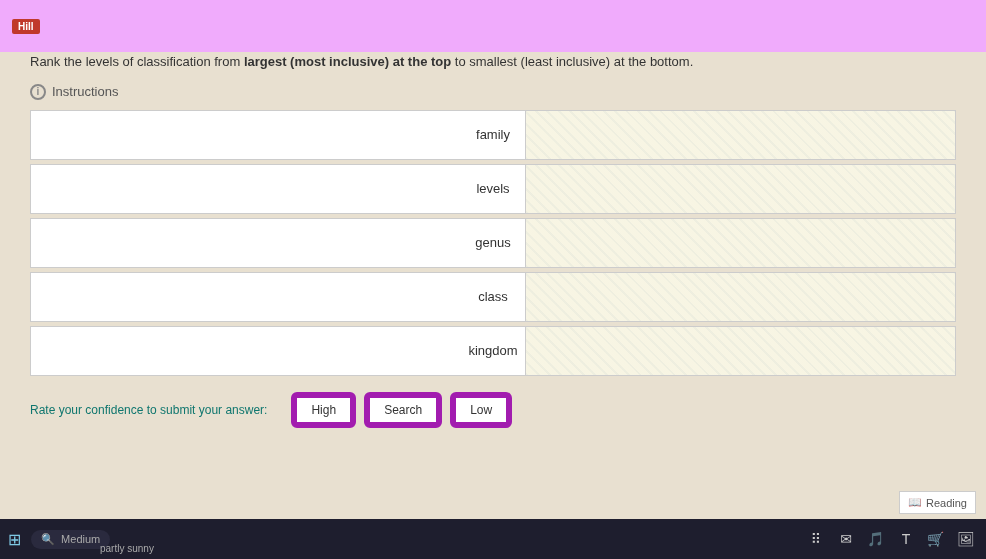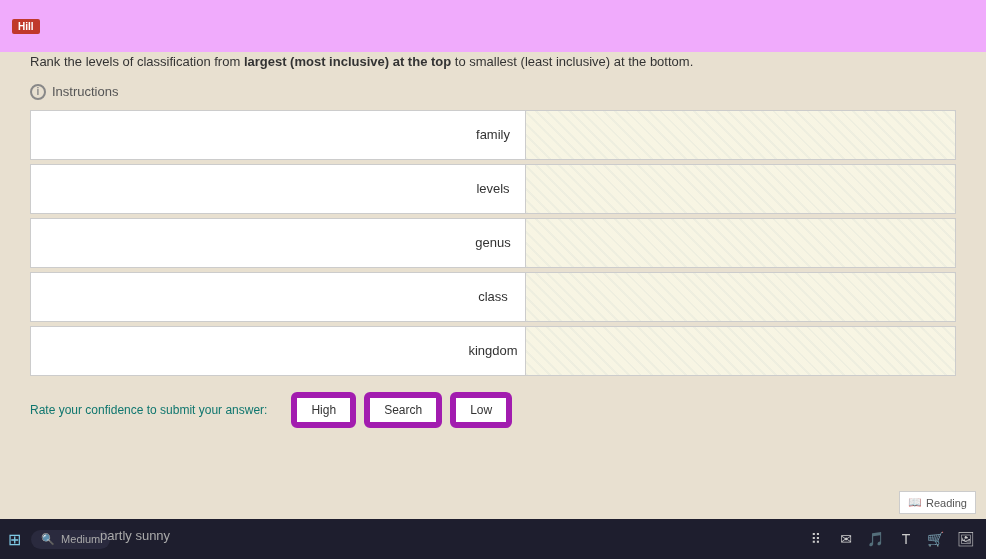--- a/index.html
+++ b/index.html
@@ -223,24 +223,24 @@
       padding: 4px 8px;
       font-size: 11px;
       color: #555;
       display: flex;
       align-items: center;
       gap: 4px;
     }
 
     .partly-sunny {
       position: absolute;
-      bottom: 16px;
+      bottom: 5px;
       left: 100px;
       color: #aaa;
-      font-size: 13px;
+      font-size: 10px;
     }
   </style>
 </head>
 <body>
 
 <div class="top-bar">
   <span class="hill-badge">Hill</span>
 </div>
 
 <div class="main-content">

